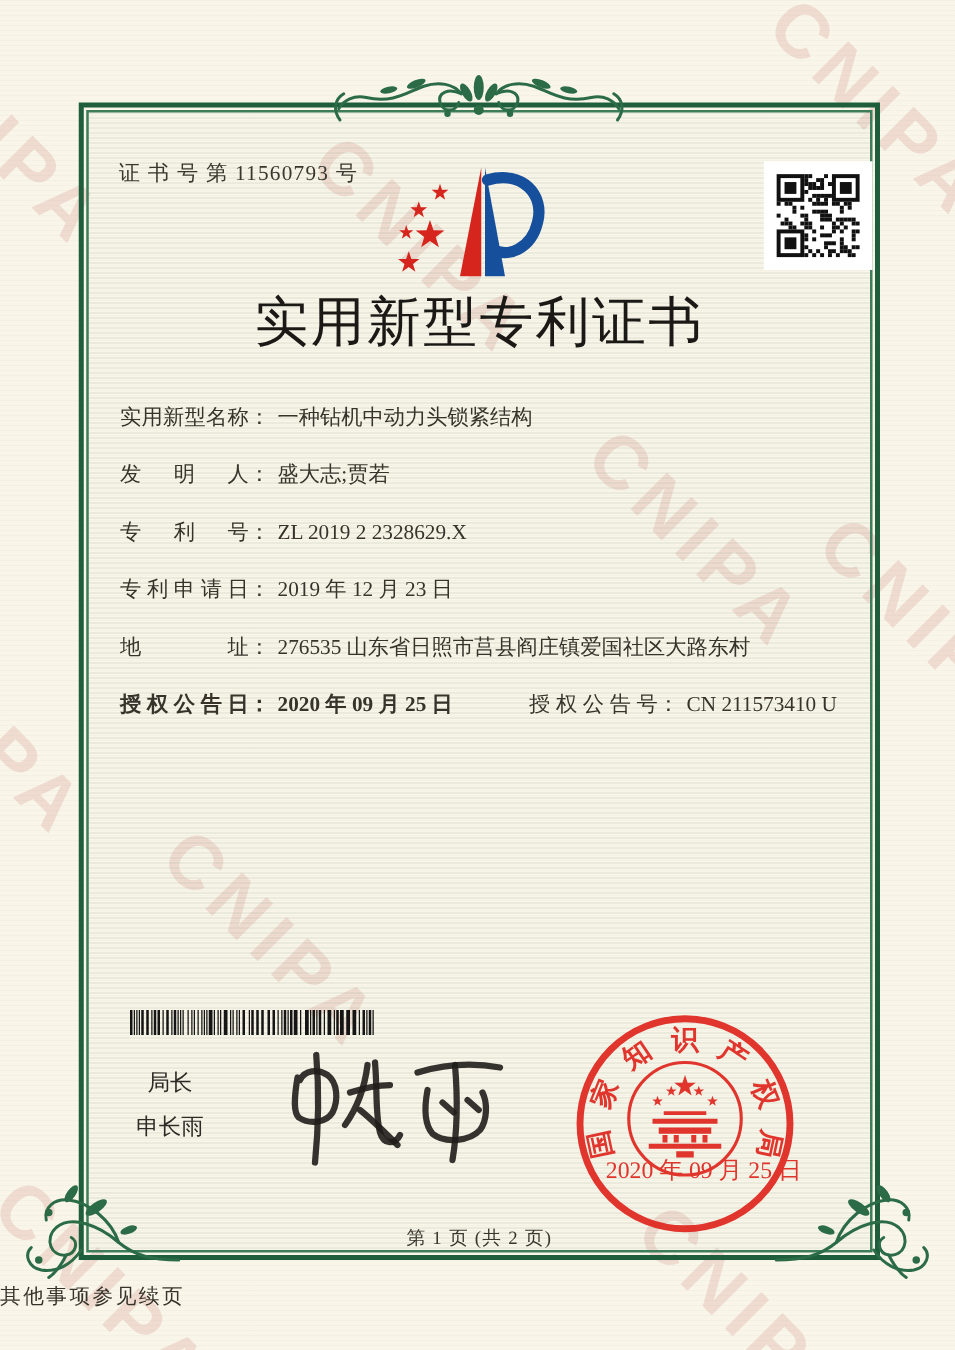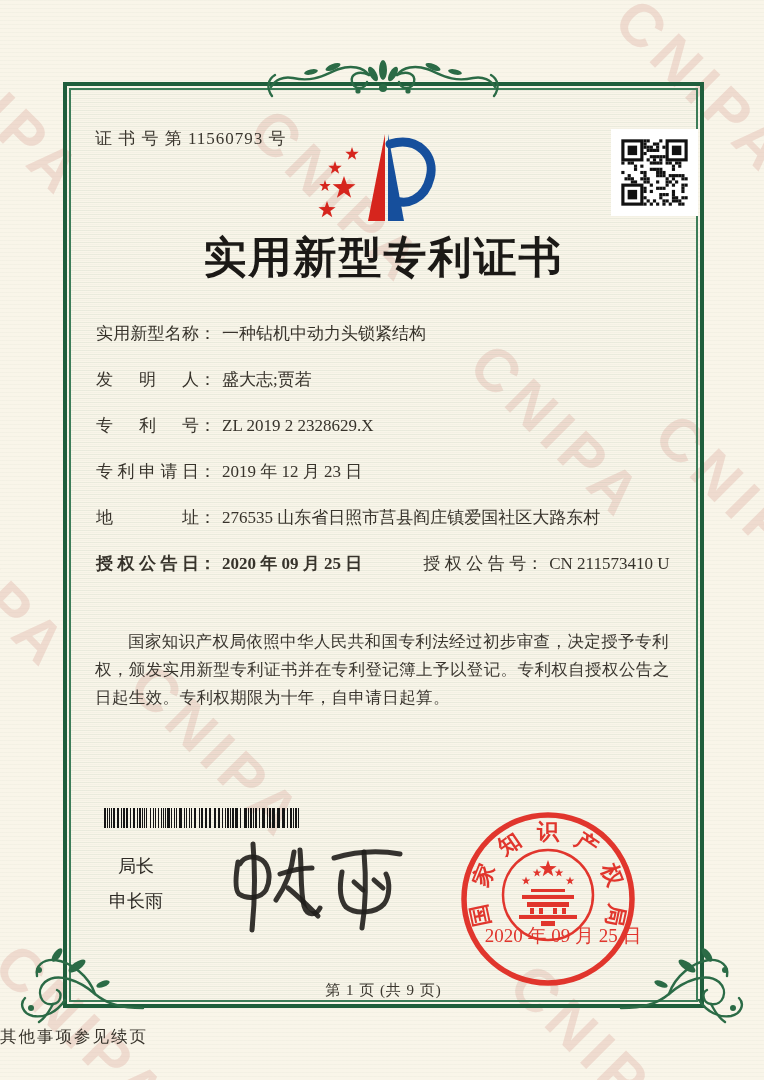--- a/index.html
+++ b/index.html
@@ -23,21 +23,21 @@
   .frame{position:absolute;left:63px;top:82px;width:641px;height:926px;border:4px solid var(--green);z-index:2;}
   .frame-inner{position:absolute;inset:2px;border:2px solid var(--green2);}
   .frame-texture{
     position:absolute;inset:4px;
     background-image:repeating-linear-gradient(180deg, rgba(140,170,145,.14) 0 1px, transparent 1px 4px);
   }
   .content{position:absolute;inset:0;z-index:3;color:var(--ink);}
   .cert-no{position:absolute;left:95px;top:127px;font-size:17px;letter-spacing:1px;color:#3a362e;}
   .logo{position:absolute;left:312px;top:126px;}
   .qr{position:absolute;left:611px;top:129px;width:87px;height:87px;background:#fff;padding:4px;}
-  .title{position:absolute;left:63px;top:229px;width:641px;text-align:center;font-size:43px;font-weight:bold;letter-spacing:2px;color:#1b1916;}
+  .title{position:absolute;left:63px;top:229px;width:641px;text-align:center;font-size:43px;font-weight:normal;letter-spacing:2px;color:#1b1916;}
   .fields{position:absolute;left:96px;top:321px;width:585px;font-size:17px;color:#37332b;}
   .field-row{margin-bottom:21px;line-height:25px;white-space:nowrap;}
   .field-label{display:inline-block;width:103px;text-align:justify;text-align-last:justify;}
   .field-colon{display:inline-block;}
   .field-value{margin-left:6px;}
   .grant-pair{display:inline-block;}
   .grant-pair.first{width:323px;font-weight:bold;}
   .paras{position:absolute;left:95px;top:628px;width:582px;font-size:16.5px;line-height:28px;color:#3a362f;letter-spacing:.4px;}
   .paras p{text-indent:2em;}
   .barcode{position:absolute;left:104px;top:808px;}
@@ -283,21 +283,20 @@
         <span class="grant-pair first">
           <span class="field-label">授权公告日</span><span class="field-colon">：</span><span class="field-value">2020 年 09 月 25 日</span>
         </span>
         <span class="grant-pair">
           <span class="field-label">授权公告号</span><span class="field-colon">：</span><span class="field-value">CN 211573410 U</span>
         </span>
       </div>
     </div>
 
     <div class="paras">
-      <p>国家知识产权局依照中华人民共和国专利法经过初步审查，决定授予专利权，颁发实用新型专利证书并在专利登记簿上予以登记。专利权自授权公告之日起生效。专利权期限为十年，自申请日起算。</p>
     </div>
 
     <svg class="barcode" id="barcode-svg" width="200" height="20" viewBox="0 0 200 20">
         <rect x="0" y="0" width="2" height="20" fill="#151515"></rect>
         <rect x="3" y="0" width="1" height="20" fill="#151515"></rect>
         <rect x="5" y="0" width="1" height="20" fill="#151515"></rect>
         <rect x="7" y="0" width="1" height="20" fill="#151515"></rect>
         <rect x="9" y="0" width="2" height="20" fill="#151515"></rect>
         <rect x="13" y="0" width="2" height="20" fill="#151515"></rect>
         <rect x="17" y="0" width="1" height="20" fill="#151515"></rect>
@@ -402,16 +401,16 @@
           <text x="47.9" y="86.9" text-anchor="middle" dominant-baseline="middle" transform="rotate(-68 47.9 86.9)">家</text>
           <text x="72.5" y="56.5" text-anchor="middle" dominant-baseline="middle" transform="rotate(-34 72.5 56.5)">知</text>
           <text x="110.0" y="45.0" text-anchor="middle" dominant-baseline="middle" transform="rotate(0 110.0 45.0)">识</text>
           <text x="147.5" y="56.5" text-anchor="middle" dominant-baseline="middle" transform="rotate(34 147.5 56.5)">产</text>
           <text x="172.1" y="86.9" text-anchor="middle" dominant-baseline="middle" transform="rotate(68 172.1 86.9)">权</text>
           <text x="175.5" y="125.9" text-anchor="middle" dominant-baseline="middle" transform="rotate(102 175.5 125.9)">局</text>
         </g>
       <text x="125" y="153" fill="#df261e" font-size="19" text-anchor="middle">2020 年 09 月 25 日</text>
     </svg>
 
-    <div class="footer-page">第 1 页 (共 9 页)</div>
+    <div class="footer-page">第 1 页 (共 2 页)</div>
     <div class="note">其他事项参见续页</div>
   </div>
 </div>
 
 </body></html>

